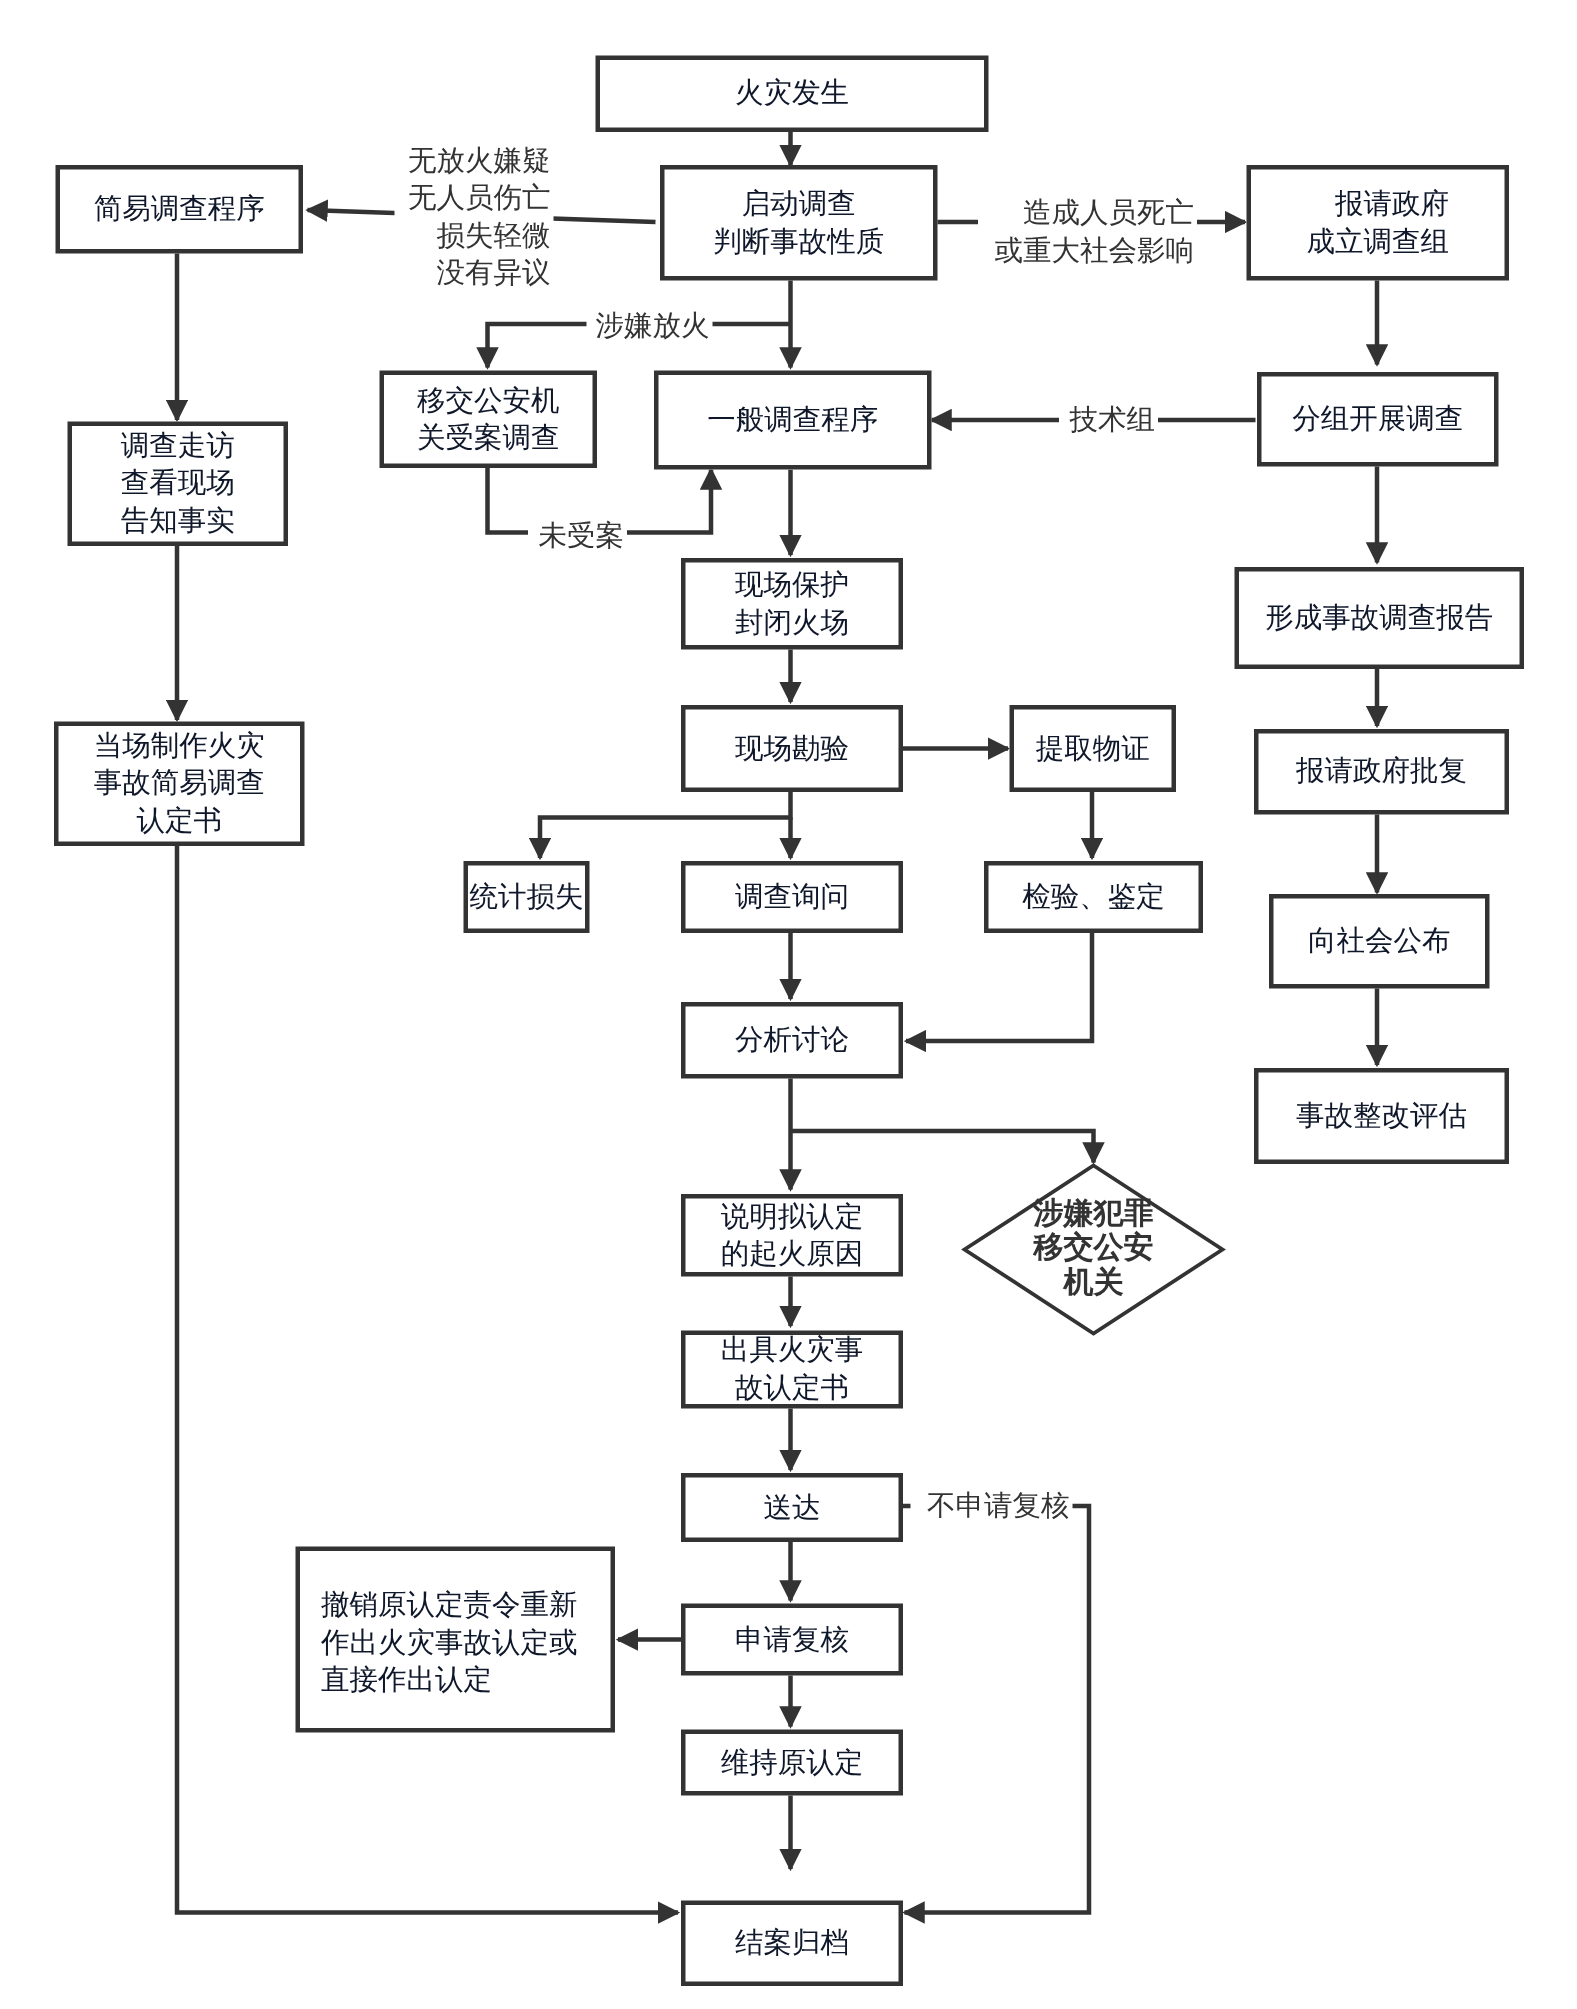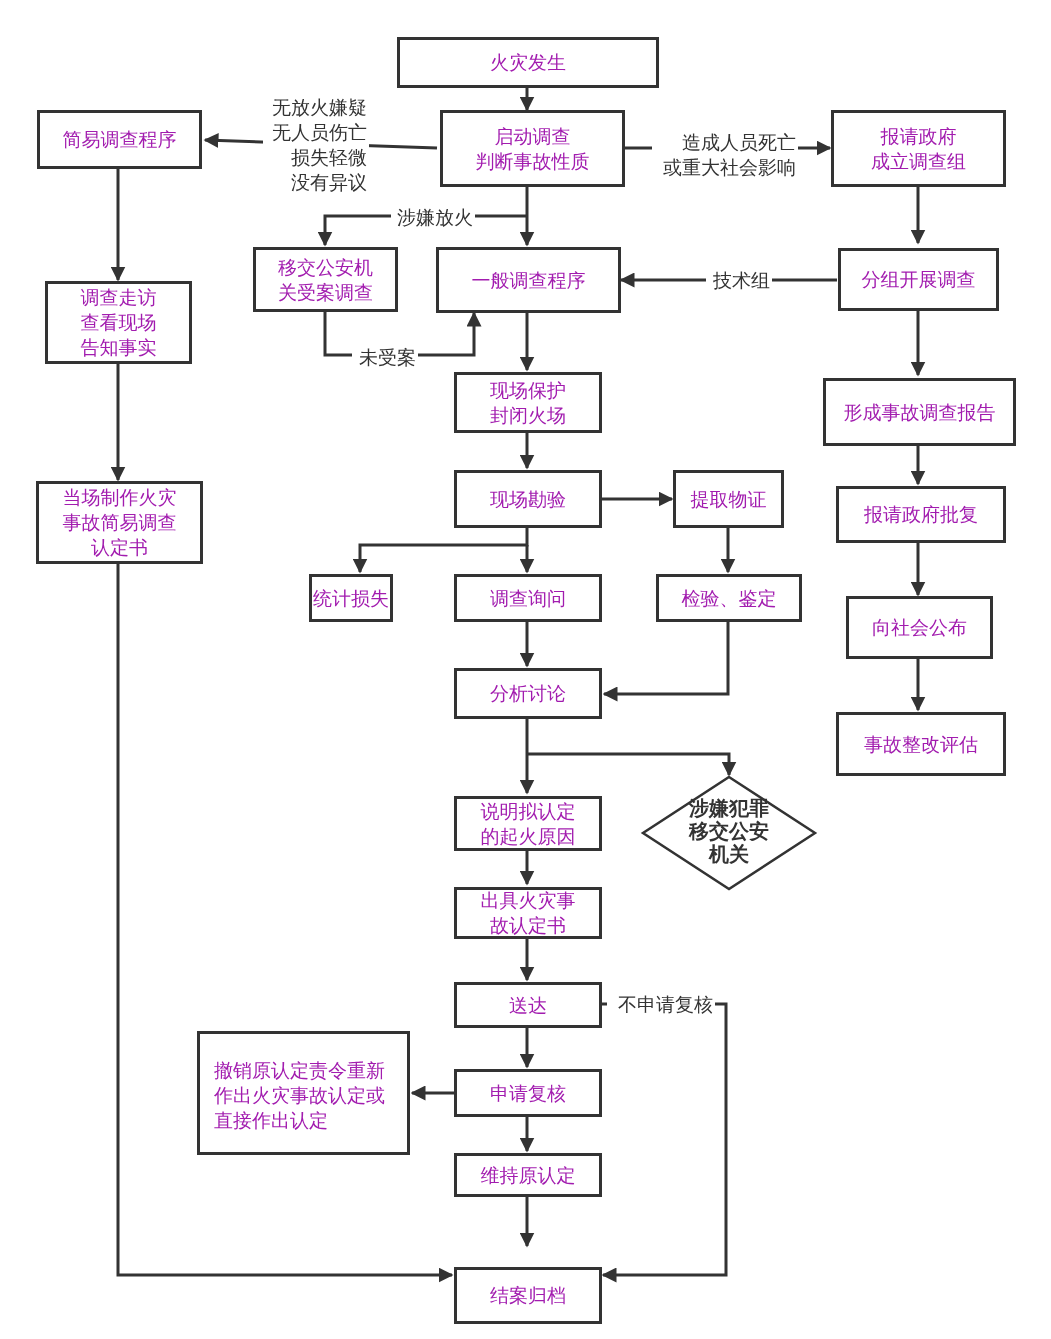--- a/index.html
+++ b/index.html
@@ -1,21 +1,21 @@
 <!DOCTYPE html>
 <html><head>
 <meta charset="utf-8">
 <style>
   html, body { margin:0; padding:0; background:#fff; }
   body { width:1051px; height:1339px; position:relative; overflow:hidden;
          font-family:"DejaVu Sans", "Liberation Sans", sans-serif; color:#333; }
   svg.wires { position:absolute; left:0; top:0; width:1051px; height:1339px; }
   .node { position:absolute; box-sizing:border-box; border:3px solid #333; background:#fff;
           display:flex; align-items:center; justify-content:center; text-align:center;
-          font-size:19px; line-height:25px; white-space:pre-line; color:#a21caf; }
+          font-size:19px; line-height:25px; white-space:pre-line; color:#0f172a; }
   .node.left { justify-content:flex-start; text-align:left; padding-left:14px; }
   .lbl { position:absolute; background:#fff; font-size:19px; line-height:25px; text-align:right;
          white-space:pre-line; color:#333; padding:0 2px; }
   .diamond-text { position:absolute; text-align:center; font-size:20px; line-height:23px;
                   white-space:pre-line; color:#333;font-weight:bold; }
 </style>
 </head>
 <body>
 
 <svg class="wires" xmlns="http://www.w3.org/2000/svg">
@@ -88,21 +88,21 @@
 
     <path d="M527,1196 L527,1246" marker-end="url(#ah)"></path>
   </g>
   <polygon points="729,777 815,833 729,889 643,833" fill="#fff" stroke="#333" stroke-width="2.5"></polygon>
 </svg>
 
 <div class="node" style="left:397px;top:37px;width:262px;height:51px;">火灾发生</div>
 <div class="node" style="left:440px;top:110px;width:185px;height:77px;">启动调查
 判断事故性质</div>
 <div class="node" style="left:37px;top:110px;width:165px;height:59px;">简易调查程序</div>
-<div class="node" style="left:831px;top:110px;width:175px;height:77px;">报请政府
+<div class="node" style="left:831px;top:110px;width:175px;height:77px;text-align:right;">报请政府
 成立调查组</div>
 <div class="node" style="left:253px;top:247px;width:145px;height:65px;">移交公安机
 关受案调查</div>
 <div class="node" style="left:436px;top:247px;width:185px;height:66px;">一般调查程序</div>
 <div class="node" style="left:838px;top:248px;width:161px;height:63px;">分组开展调查</div>
 <div class="node" style="left:45px;top:281px;width:147px;height:83px;">调查走访
 查看现场
 告知事实</div>
 <div class="node" style="left:454px;top:372px;width:148px;height:61px;">现场保护
 封闭火场</div>

